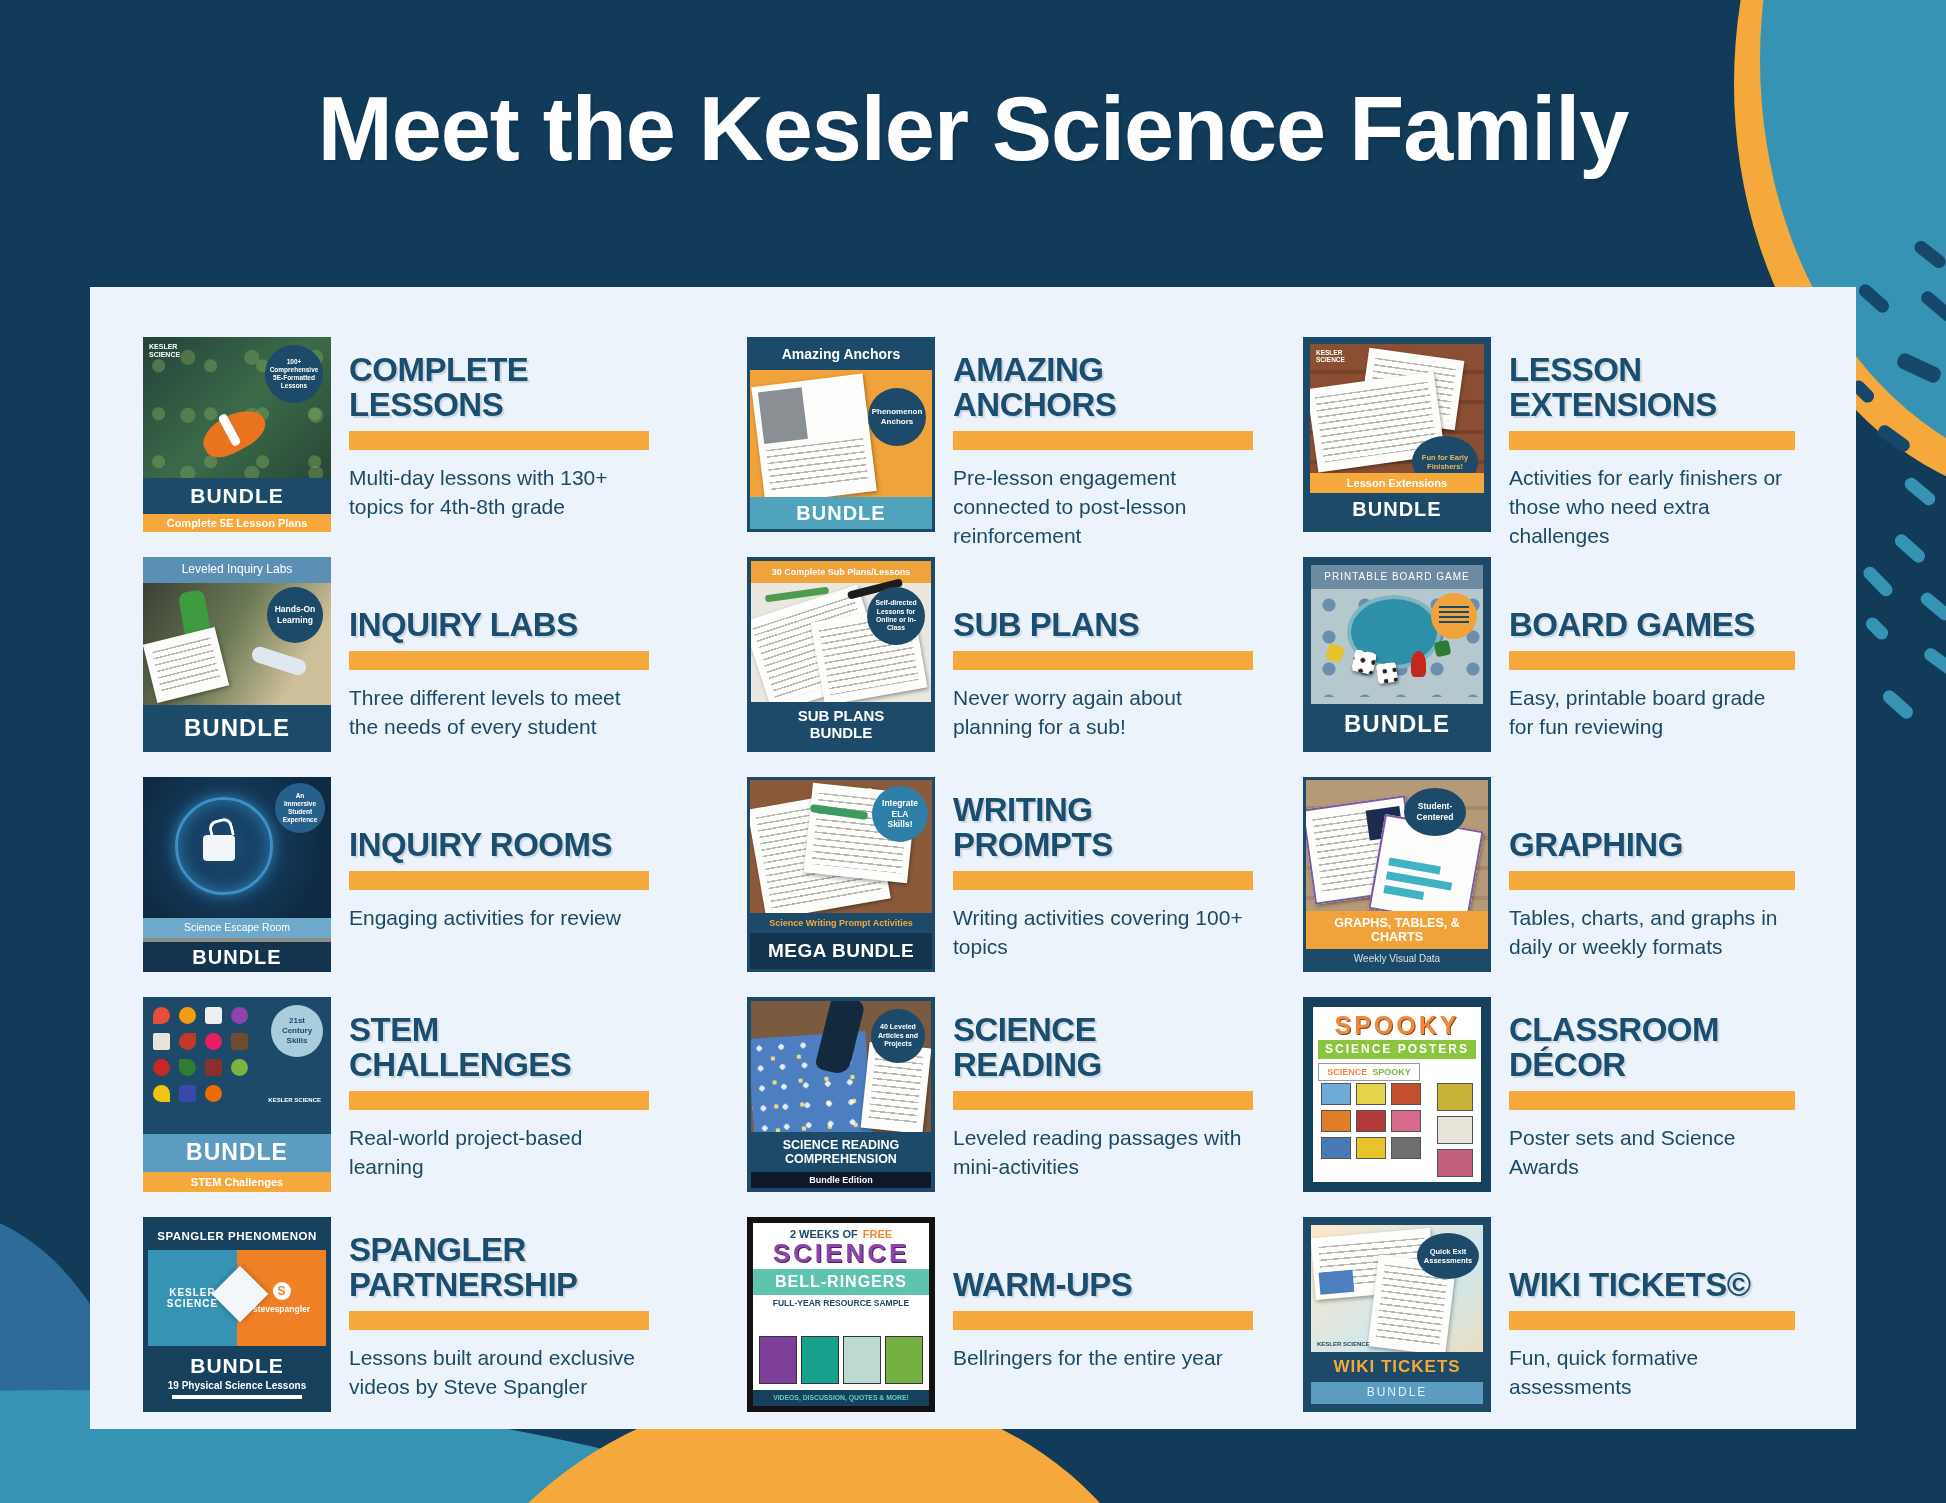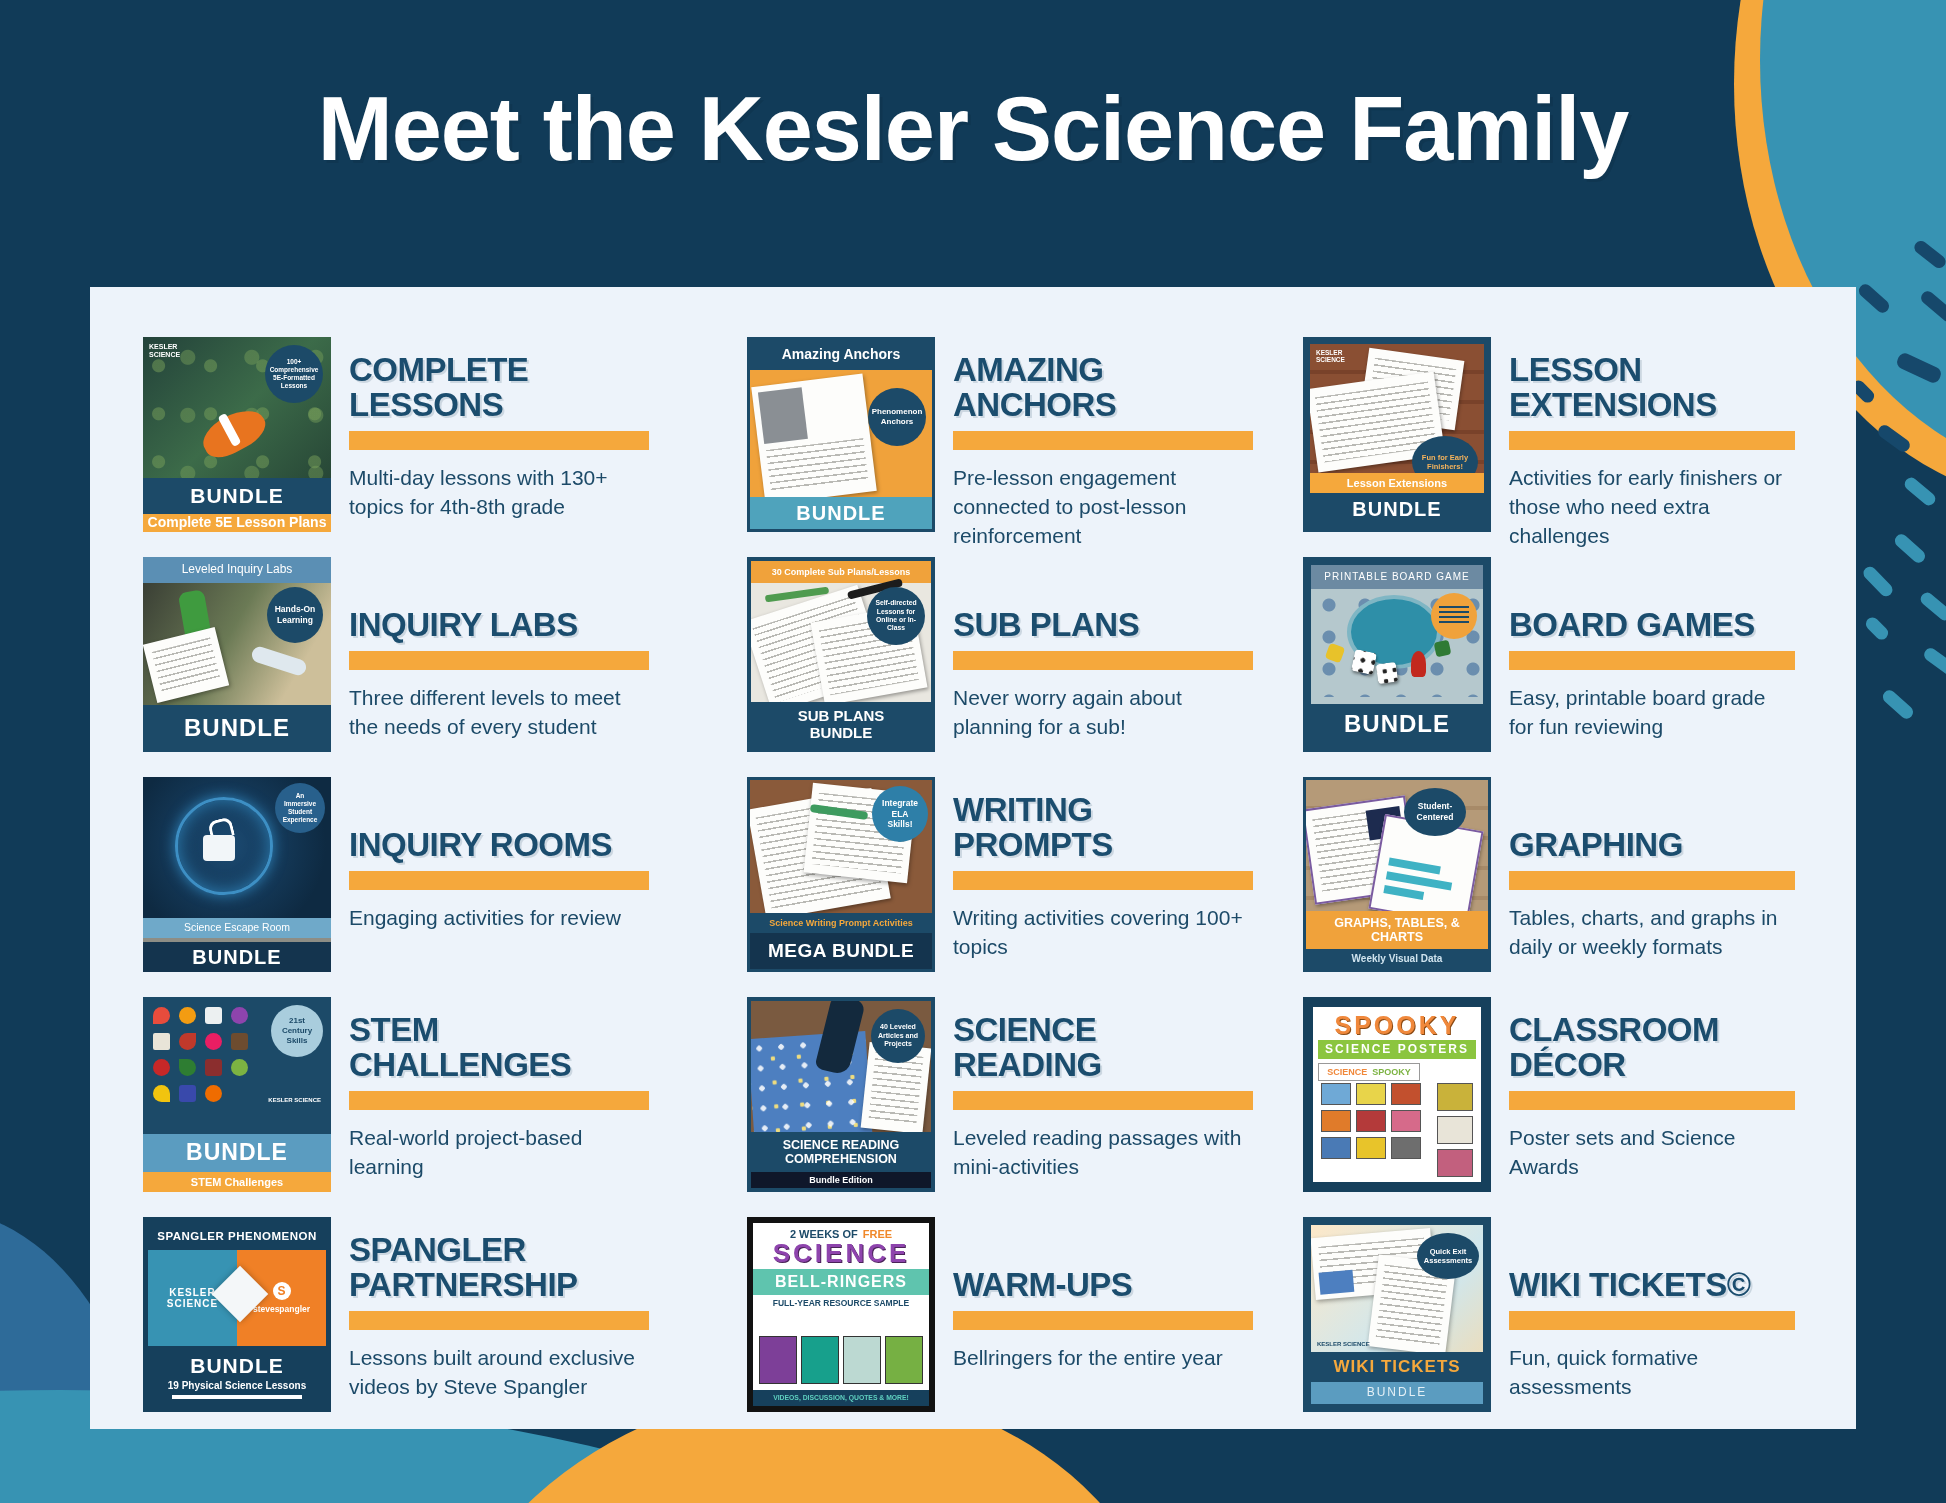--- a/index.html
+++ b/index.html
@@ -81,21 +81,21 @@
 
   <div class="card" style="left:53px;top:50px;">
     <div class="thumb" style="background:linear-gradient(135deg,#23423a 0%,#3c6b49 45%,#203a30 100%);">
       <div style="position:absolute;inset:0;background:radial-gradient(circle at 30% 60%, rgba(120,160,90,.5) 6px, transparent 7px),radial-gradient(circle at 70% 35%, rgba(120,160,90,.45) 7px, transparent 8px);background-size:52px 48px,64px 58px;"></div>
       <div style="position:absolute;left:58px;top:78px;width:66px;height:36px;background:#E8741F;border-radius:55% 60% 50% 45%;transform:rotate(-28deg);"></div>
       <div style="position:absolute;left:82px;top:76px;width:9px;height:34px;background:#fff;border-radius:4px;transform:rotate(-28deg);"></div>
       <div class="tlogo" style="left:6px;top:6px;font-size:7px;">KESLER
 SCIENCE</div>
       <div class="tbadge" style="width:58px;height:58px;top:8px;right:8px;font-size:6.5px;">100+ Comprehensive 5E-Formatted Lessons</div>
       <div class="tband" style="bottom:18px;height:36px;background:#1C4A68;font-size:21px;letter-spacing:1px;">BUNDLE</div>
-      <div class="tband" style="bottom:0;height:18px;background:#F5A83C;font-size:14px;">Complete 5E Lesson Plans</div>
+      <div class="tband" style="bottom:0;height:18px;background:#F5A83C;font-size:11px;">Complete 5E Lesson Plans</div>
     </div>
     <div class="ctext">
       <div class="card-title">COMPLETE
 LESSONS</div>
       <div class="bar"></div>
       <div class="card-desc">Multi-day lessons with 130+ topics for 4th-8th grade</div>
     </div>
   </div>
 
   <div class="card" style="left:657px;top:50px;">
@@ -246,21 +246,21 @@
           <div style="position:absolute;right:5px;top:8px;width:34px;height:30px;background:#1d2b4f;"></div>
         </div>
       <div class="sheet" style="left:70px;top:42px;width:96px;height:92px;transform:rotate(10deg);border:2px solid #7a5ba0;">
         <div style="position:absolute;left:10px;top:40px;width:52px;height:8px;background:#3FB2C4;"></div>
         <div style="position:absolute;left:10px;top:54px;width:66px;height:8px;background:#3FB2C4;"></div>
         <div style="position:absolute;left:10px;top:68px;width:40px;height:8px;background:#3FB2C4;"></div>
       </div>
       <div class="tbadge" style="width:62px;height:48px;border-radius:50%;top:8px;right:22px;font-size:8.5px;">Student-Centered</div>
       <div class="tband" style="bottom:20px;height:38px;background:#F0A23B;font-size:12.5px;">GRAPHS, TABLES, &amp;
 CHARTS</div>
-      <div class="tband" style="bottom:0;height:20px;background:#1C4A68;color:#CFE3EE;font-size:10px;font-weight:bold;">Weekly Visual Data</div>
+      <div class="tband" style="bottom:0;height:20px;background:#1C4A68;color:#CFE3EE;font-size:10px;font-weight:normal;">Weekly Visual Data</div>
     </div>
     <div class="ctext">
       <div class="card-title">GRAPHING</div>
       <div class="bar"></div>
       <div class="card-desc">Tables, charts, and graphs in daily or weekly formats</div>
     </div>
   </div>
 
   <div class="card" style="left:53px;top:710px;">
     <div class="thumb" style="background:#1C4A68;">

